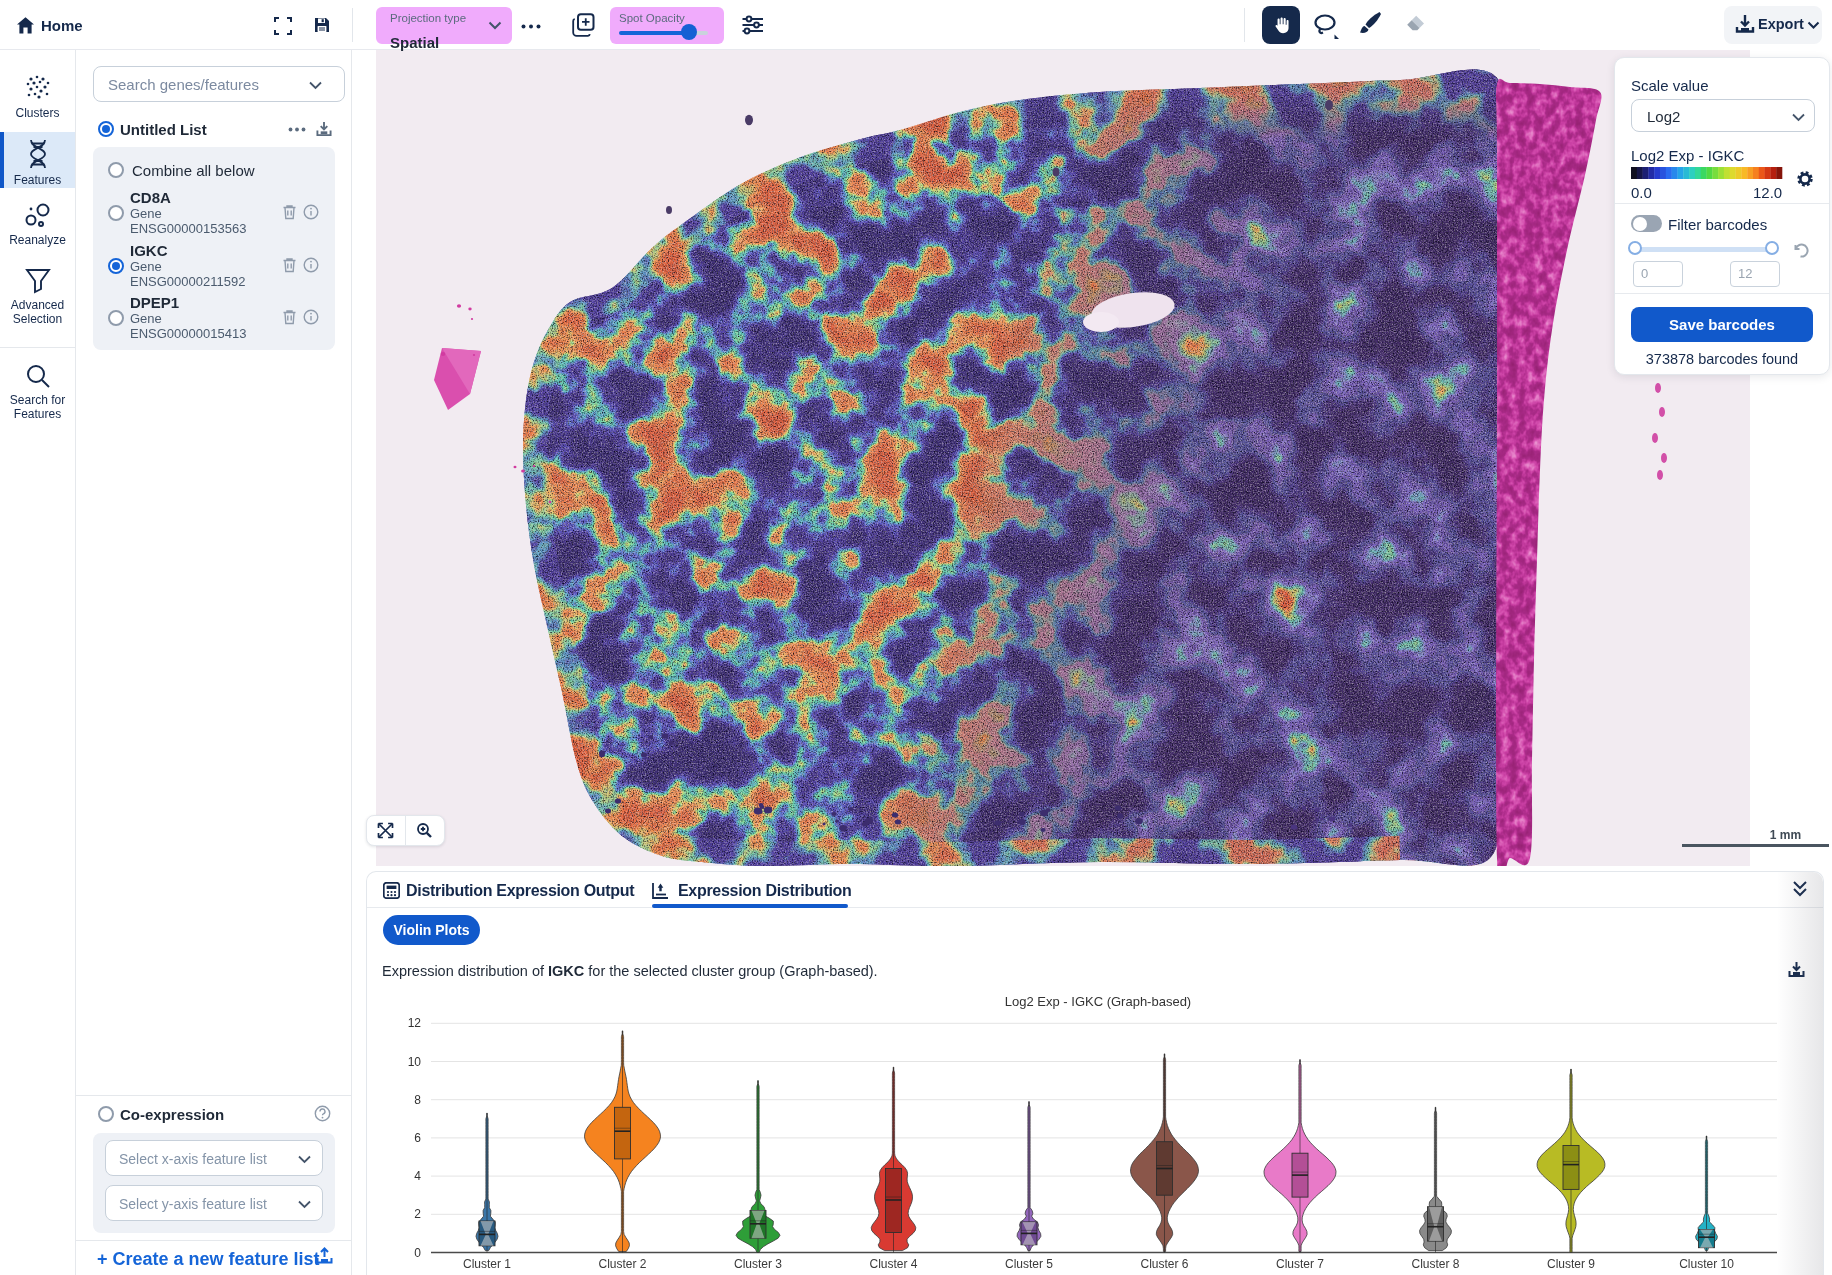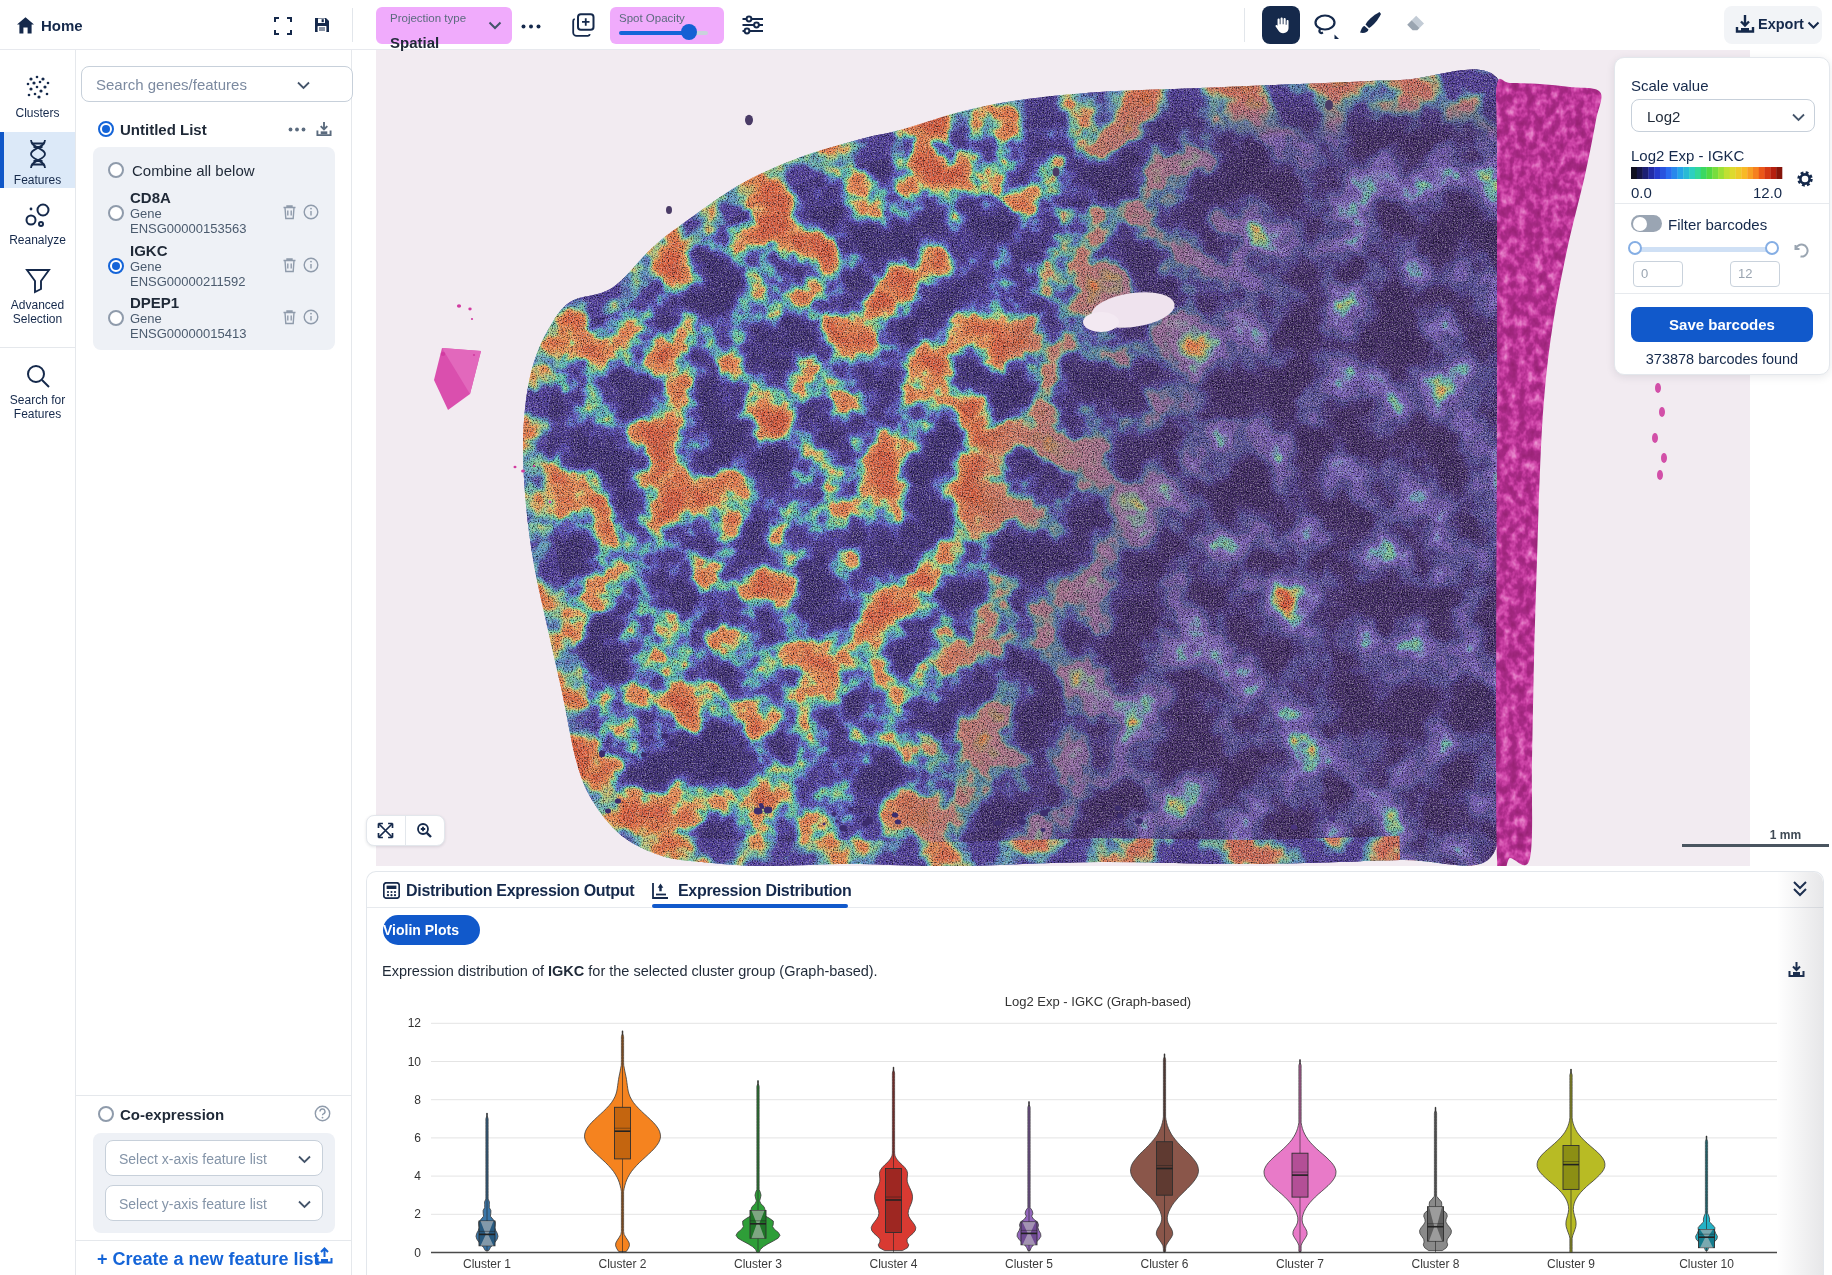--- a/index.html
+++ b/index.html
@@ -42,21 +42,21 @@
   #rightcard { left:1614px; top:57px; width:216px; height:318px; background:#fff; border:1px solid #e3e7ec; border-radius:10px; box-shadow:0 2px 8px rgba(30,40,60,.10); z-index:25; }
   .rc-label { position:absolute; font-size:15px; color:#15294b; }
   .rc-div { position:absolute; left:0; width:214px; height:1px; background:#e7eaee; }
   #savebtn { position:absolute; left:16px; top:249px; width:182px; height:35px; background:#1159cb; border-radius:8px; color:#fff; font-weight:bold; font-size:15px; text-align:center; line-height:35px; }
   .numinput { position:absolute; width:50px; height:26px; border:1px solid #c9d2dc; border-radius:4px; font-size:13px; color:#9aa5b1; line-height:24px; padding-left:7px; background:#fff; }
   
   #bottompanel { left:366px; top:871px; width:1458px; height:404px; background:#fff; border:1px solid #e3e7ec; border-bottom:none; border-radius:10px 10px 0 0; z-index:15; }
   .tab { position:absolute; top:10px; font-size:16px; letter-spacing:-0.3px; font-weight:bold; color:#15294b; }
   #tabline { position:absolute; left:0; top:35px; width:1456px; height:1px; background:#e7eaee; }
   #activeline { position:absolute; left:285px; top:32px; width:196px; height:3.5px; background:#1159cb; border-radius:2px; }
-  #violinpill { position:absolute; left:16px; top:43px; width:97px; height:30px; background:#1159cb; border-radius:15px; color:#fff; font-size:14px; font-weight:bold; line-height:30px; }
+  #violinpill { position:absolute; left:16px; top:43px; width:97px; height:30px; background:#1159cb; border-radius:15px; color:#fff; font-size:14px; font-weight:bold; text-align:center; line-height:30px; }
   #desc { position:absolute; left:15px; top:91px; font-size:14.5px; color:#1f2937; }
   #fadeedge { position:absolute; right:0px; top:0px; width:46px; height:404px; background:linear-gradient(to right, rgba(120,120,130,0), rgba(120,120,130,0.18)); border-radius:0 10px 0 0; }
 </style>
 </head>
 <body>
 <div id="app">
 
   <div id="canvas" class="abs">
     <div id="slide"></div>
     <svg class="abs" style="left:24px;top:0" width="1480" height="816" viewBox="0 0 1480 816">
@@ -353,21 +353,21 @@
 <div class="sideitem" style="top:313px;"><svg width="26" height="26" viewBox="0 0 26 26" fill="none" stroke="#15294b" stroke-width="2">
           <circle cx="11" cy="11" r="8"></circle>
           <path d="M17 17 L24 24"></path>
         </svg> Search for<br>Features</div>
 
     <div class="abs" style="left:0;top:297px;width:75px;height:1px;background:#e5e8ec;"></div>
   </div>
 
   <div id="leftpanel" class="abs">
 
-<div class="selbox" style="left:5px;top:16px;width:272px;height:36px;">
+<div class="selbox" style="left:17px;top:16px;width:252px;height:36px;">
   <div class="abs" style="left:14px;top:9px;font-size:15px;color:#7c8aa0;">Search genes/features</div>
   <svg class="abs" style="left:215px;top:14px" width="13" height="9" viewBox="0 0 13 9" fill="none" stroke="#44546a" stroke-width="1.8">
           <path d="M1 1.5 L6.5 7 L12 1.5"></path>
         </svg>
 </div>
 <div class="radio on" style="left:22px;top:71px;"></div>
 <div class="abs" style="left:44px;top:71px;font-size:15px;font-weight:bold;color:#1f2937;">Untitled List</div>
 <div class="abs" style="left:212px;top:77px;">
         <svg width="18" height="5" viewBox="0 0 18 5">
           <circle cx="2.5" cy="2.5" r="1.9" fill="#5b6b7e"></circle>

